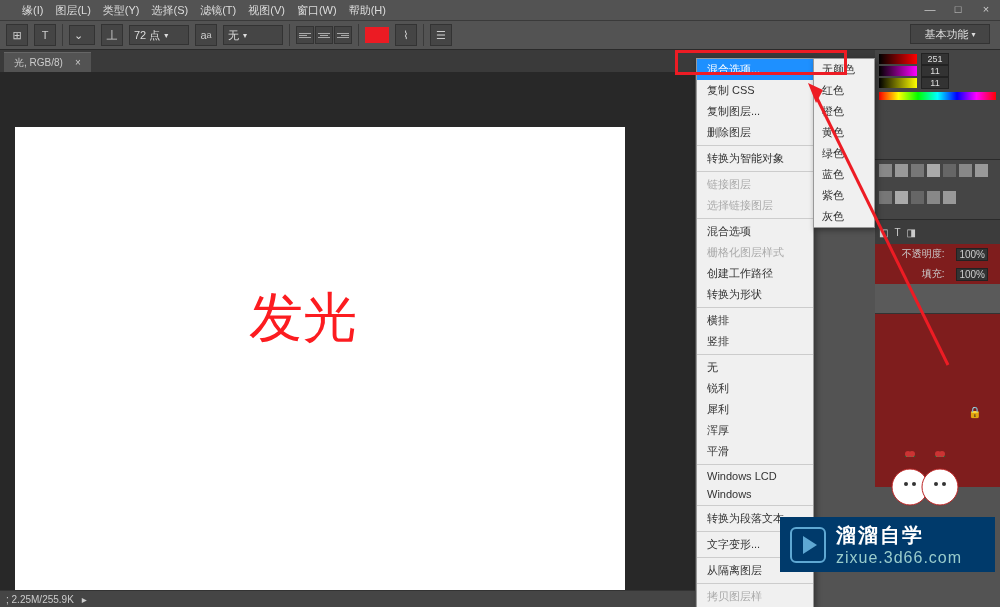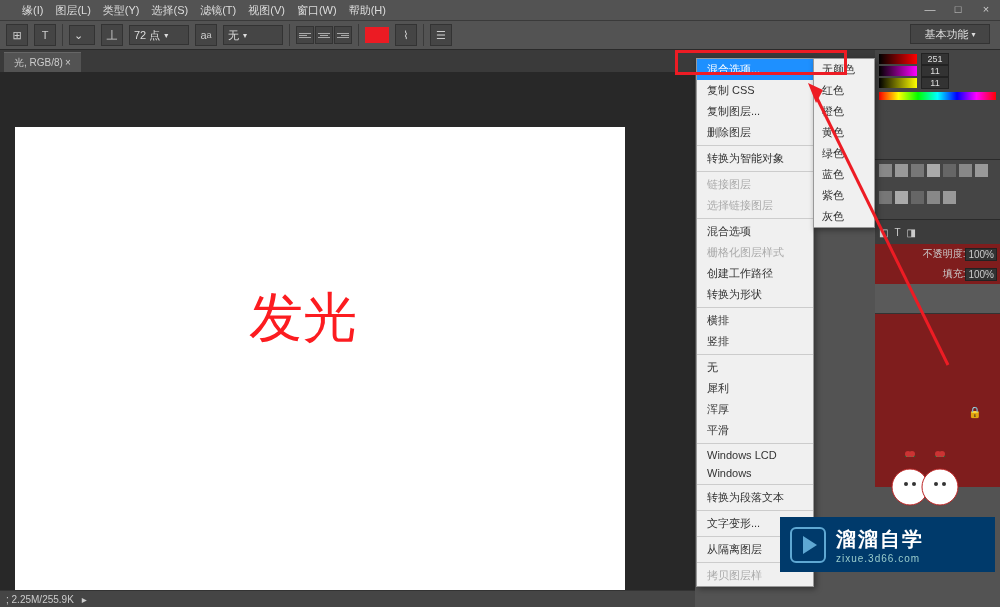--- a/index.html
+++ b/index.html
@@ -18,21 +18,21 @@
 .opt-dropdown .chev { margin-left: 4px; font-size: 8px; }
 .divider-v { width: 1px; height: 22px; background: #3a3a3a; }
 .color-swatch { width: 24px; height: 16px; }
 .align-group { display: flex; gap: 1px; }
 .align-btn { width: 18px; height: 18px; background: #454545; border: 1px solid #333; display: flex; flex-direction: column; justify-content: center; gap: 1px; padding: 2px; }
 .align-btn span { height: 1px; background: #aaa; width: 100%; }
 .workspace-dropdown { position: absolute; right: 10px; top: 24px; width: 80px; height: 20px; background: #454545; border: 1px solid #333; font-size: 11px; color: #ddd; display: flex; align-items: center; justify-content: center; }
 
 
 .tab-bar { height: 22px; background: #3a3a3a; display: flex; align-items: flex-end; padding-left: 4px; }
-.doc-tab { background: #535353; height: 20px; padding: 2px 10px; font-size: 10px; color: #ccc; border-top: 1px solid #666; display: flex; align-items: center; gap: 2px; }
+.doc-tab { background: #535353; height: 20px; padding: 2px 10px; font-size: 10px; color: #ccc; border-top: 1px solid #666; display: flex; align-items: center; gap: 12px; }
 
 
 .canvas-area { position: absolute; left: 0; top: 72px; width: 695px; height: 518px; background: #282828; }
 .canvas { position: absolute; left: 15px; top: 55px; width: 610px; height: 507px; background: #fff; }
 .canvas-text { position: absolute; left: 234px; top: 155px; font-size: 54px; color: #fc1c20; font-family: "SimSun", serif; }
 
 
 .status-bar { position: absolute; left: 0; bottom: 0; height: 17px; width: 695px; background: #454545; border-top: 1px solid #333; font-size: 10px; color: #ccc; padding: 1px 6px; display: flex; align-items: center; }
 .status-bar .seg { margin-right: 8px; }
 
@@ -54,31 +54,31 @@
 
 .right-panels { position: absolute; right: 0; top: 50px; width: 125px; height: 437px; background: #7f1d1d; }
 .color-panel { height: 110px; background: #454545; border-bottom: 1px solid #2a2a2a; padding: 4px; }
 .hue-bar { height: 8px; width: 100%; background: linear-gradient(to right, red, yellow, lime, cyan, blue, magenta, red); margin-top: 4px; }
 .grad-bar { height: 10px; width: 70px; margin-bottom: 2px; display: flex; align-items: center; }
 .grad-bar .g { flex: 1; height: 10px; }
 .grad-val { width: 28px; height: 12px; background: #333; color: #ddd; font-size: 9px; text-align: center; margin-left: 4px; border: 1px solid #222; }
 .swatch-panel { height: 60px; background: #454545; border-bottom: 1px solid #2a2a2a; padding: 4px; display: flex; flex-wrap: wrap; gap: 3px; }
 .swatch-panel div { width: 13px; height: 13px; background: #888; }
 .layers-head { height: 24px; background: #3c3c3c; display: flex; align-items: center; gap: 6px; padding: 0 4px; color: #ccc; font-size: 10px; }
-.opacity-row { height: 20px; display: flex; align-items: center; justify-content: flex-end; gap: 0; padding: 0 3px; color: #ccc; font-size: 10px; }
+.opacity-row { height: 20px; display: flex; align-items: center; justify-content: flex-end; gap: 12px; padding: 0 12px; color: #ccc; font-size: 10px; }
 .opacity-val { background: #333; border: 1px solid #222; padding: 0 2px; }
 .layer-item { height: 30px; background: #5a5a5a; border-bottom: 1px solid #333; }
 .lock-icon { position: absolute; right: 18px; top: 356px; color: #ccc; font-size: 11px; }
 
 
 .watermark { position: absolute; right: 5px; bottom: 35px; width: 215px; height: 55px; background: #003a6b; color: #fff; display: flex; align-items: center; padding: 4px 10px; z-index: 30; margin-top: 20px; }
 .watermark .play { width: 36px; height: 36px; border: 2px solid #5fa8d3; border-radius: 6px; display: flex; align-items: center; justify-content: center; margin-right: 10px; }
 .watermark .play::before { content: ""; border-left: 14px solid #5fa8d3; border-top: 9px solid transparent; border-bottom: 9px solid transparent; margin-left: 3px; }
 .watermark .txt-main { font-size: 20px; font-weight: bold; letter-spacing: 2px; }
-.watermark .txt-sub { font-size: 10px; color: #9cc; letter-spacing: 1px; }
+.watermark .txt-sub { font-size: 16px; color: #9cc; letter-spacing: 1px; }
 .cartoon { position: absolute; right: 10px; bottom: 95px; width: 110px; height: 70px; z-index: 5; }
 .cartoon svg { width: 100%; height: 100%; }
 </style>
 </head>
 <body>
 
 <div class="menu-bar">
   <span>缘(I)</span>
   <span>图层(L)</span>
   <span>类型(Y)</span>
@@ -169,20 +169,21 @@
   <div class="ctx-sep"></div>
   <div class="ctx-item">混合选项</div>
   <div class="ctx-item disabled">栅格化图层样式</div>
   <div class="ctx-item">创建工作路径</div>
   <div class="ctx-item">转换为形状</div>
   <div class="ctx-sep"></div>
   <div class="ctx-item">横排</div>
   <div class="ctx-item">竖排</div>
   <div class="ctx-sep"></div>
   <div class="ctx-item">无</div>
+  <div class="ctx-item">锐利</div>
   <div class="ctx-item">犀利</div>
   <div class="ctx-item">浑厚</div>
   <div class="ctx-item">平滑</div>
   <div class="ctx-sep"></div>
   <div class="ctx-item">Windows LCD</div>
   <div class="ctx-item">Windows</div>
   <div class="ctx-sep"></div>
   <div class="ctx-item">转换为段落文本</div>
   <div class="ctx-sep"></div>
   <div class="ctx-item">文字变形...</div>

